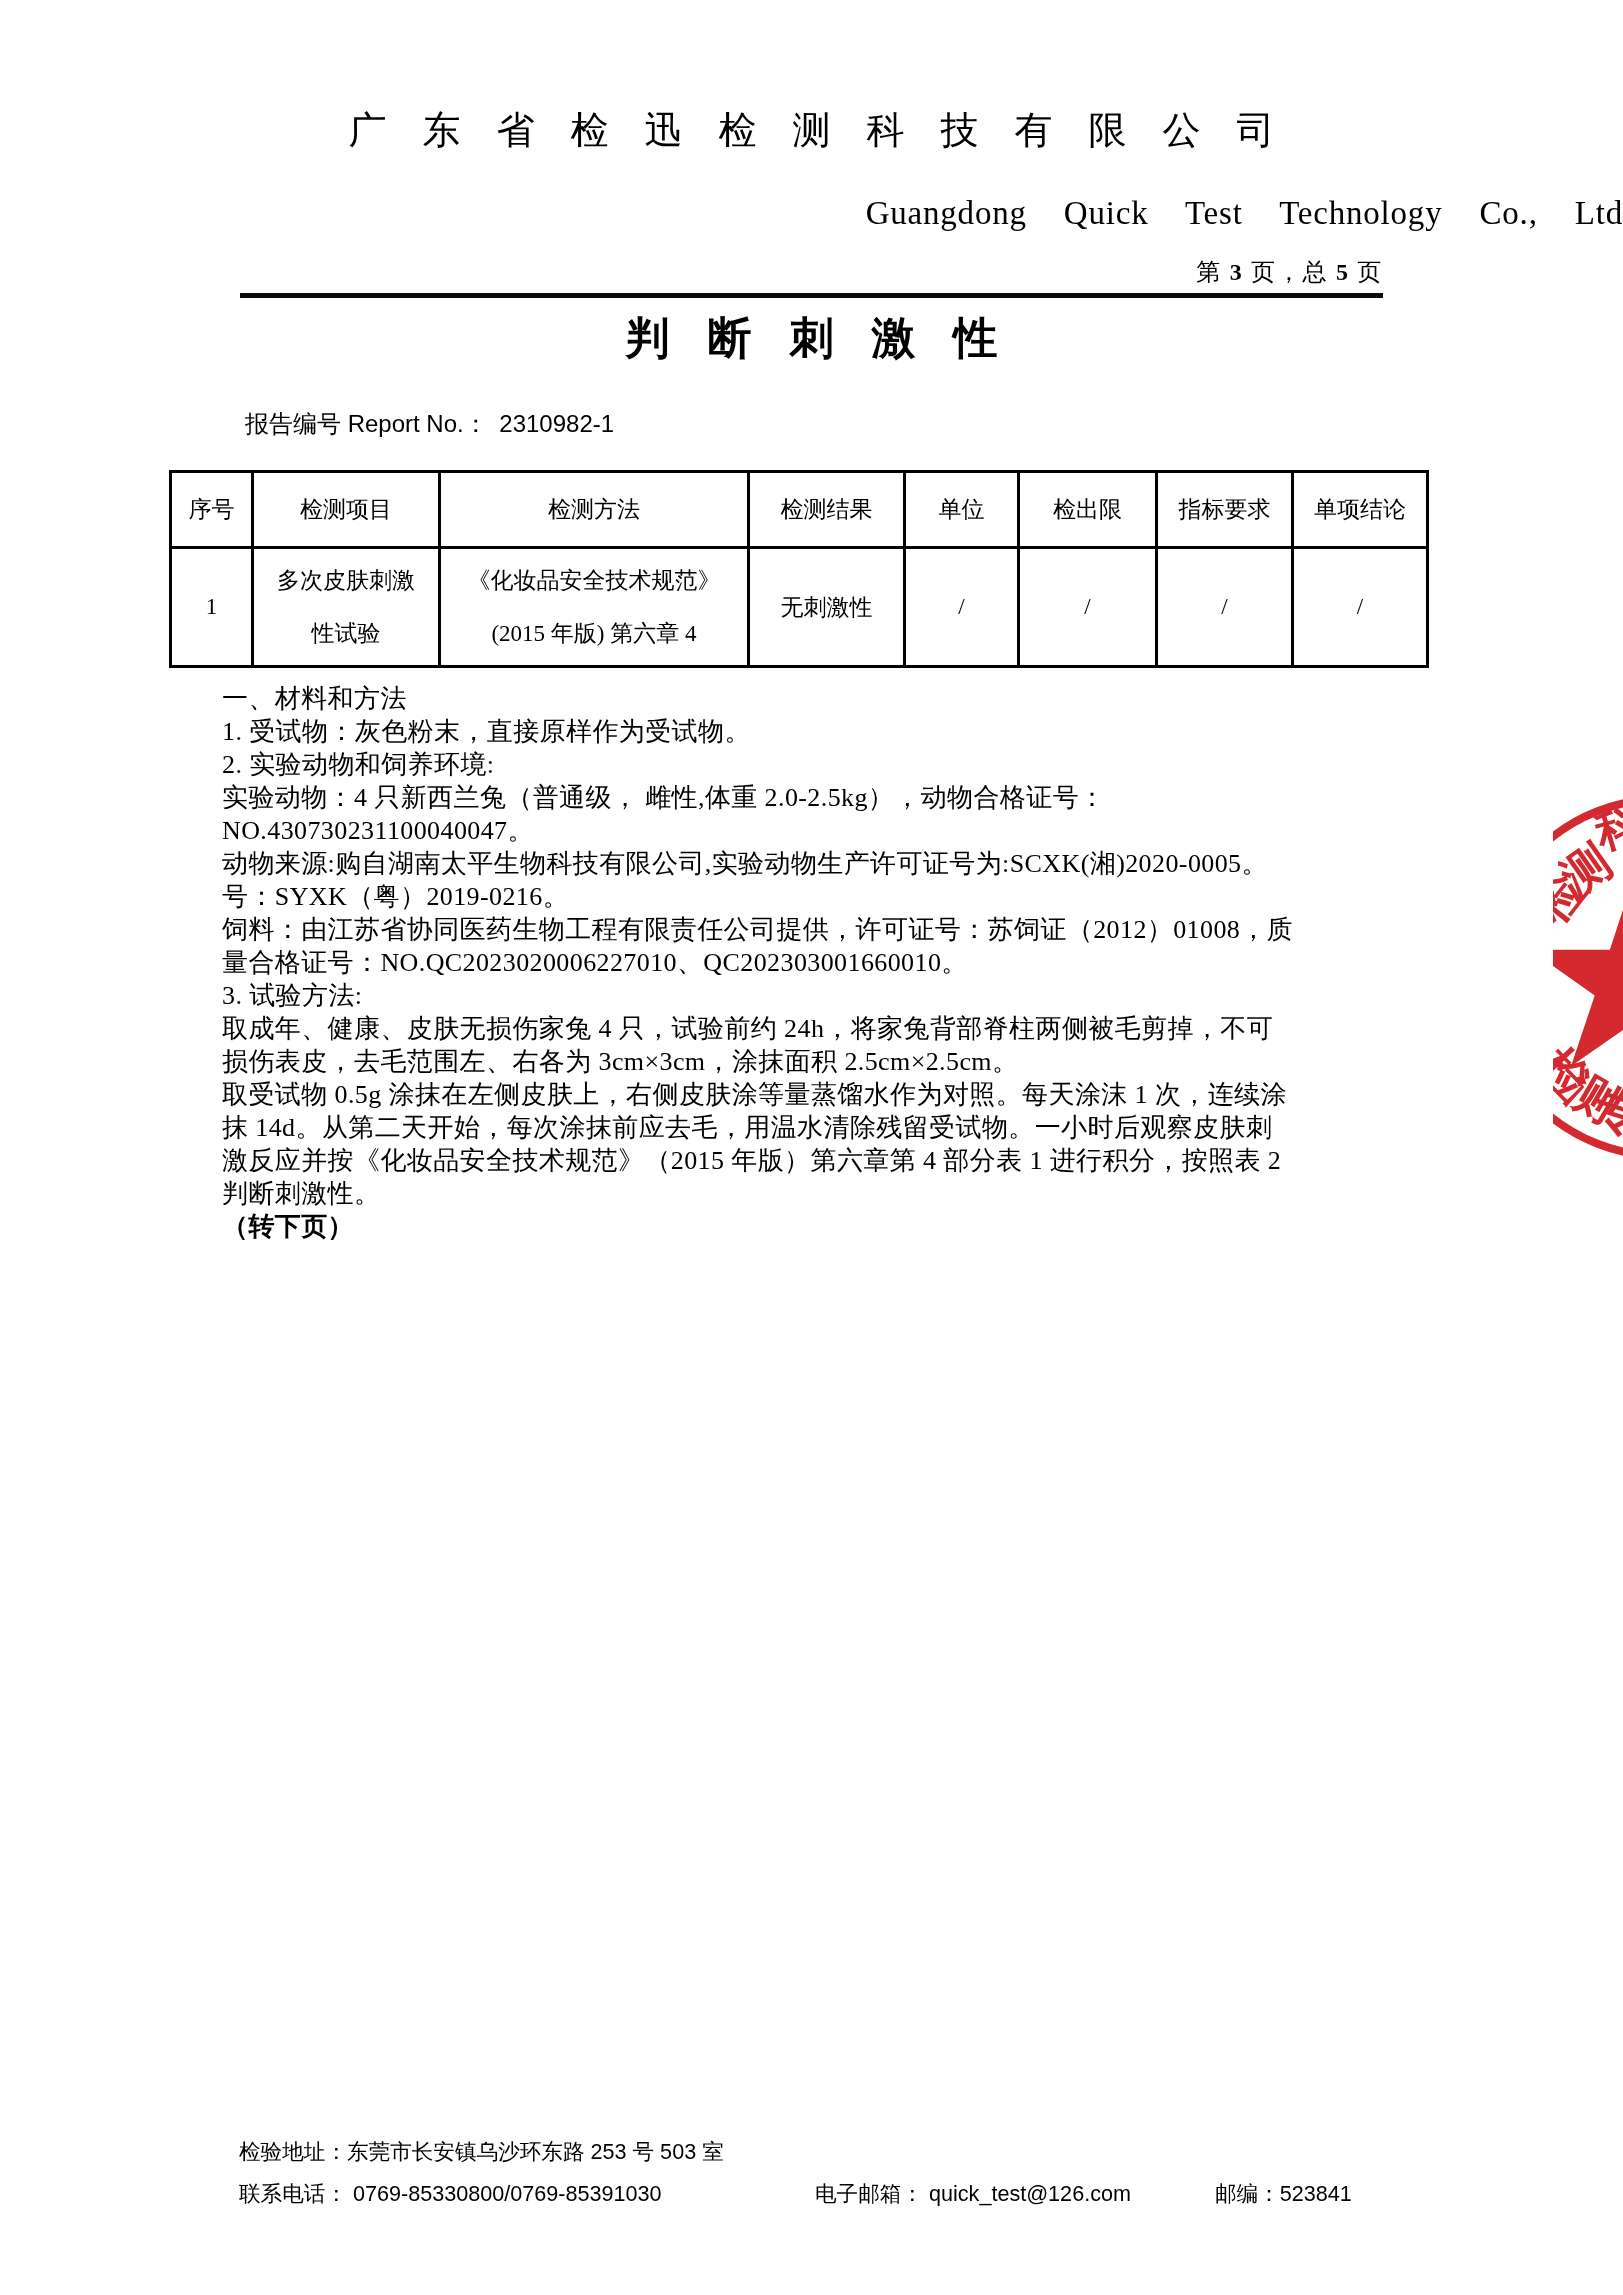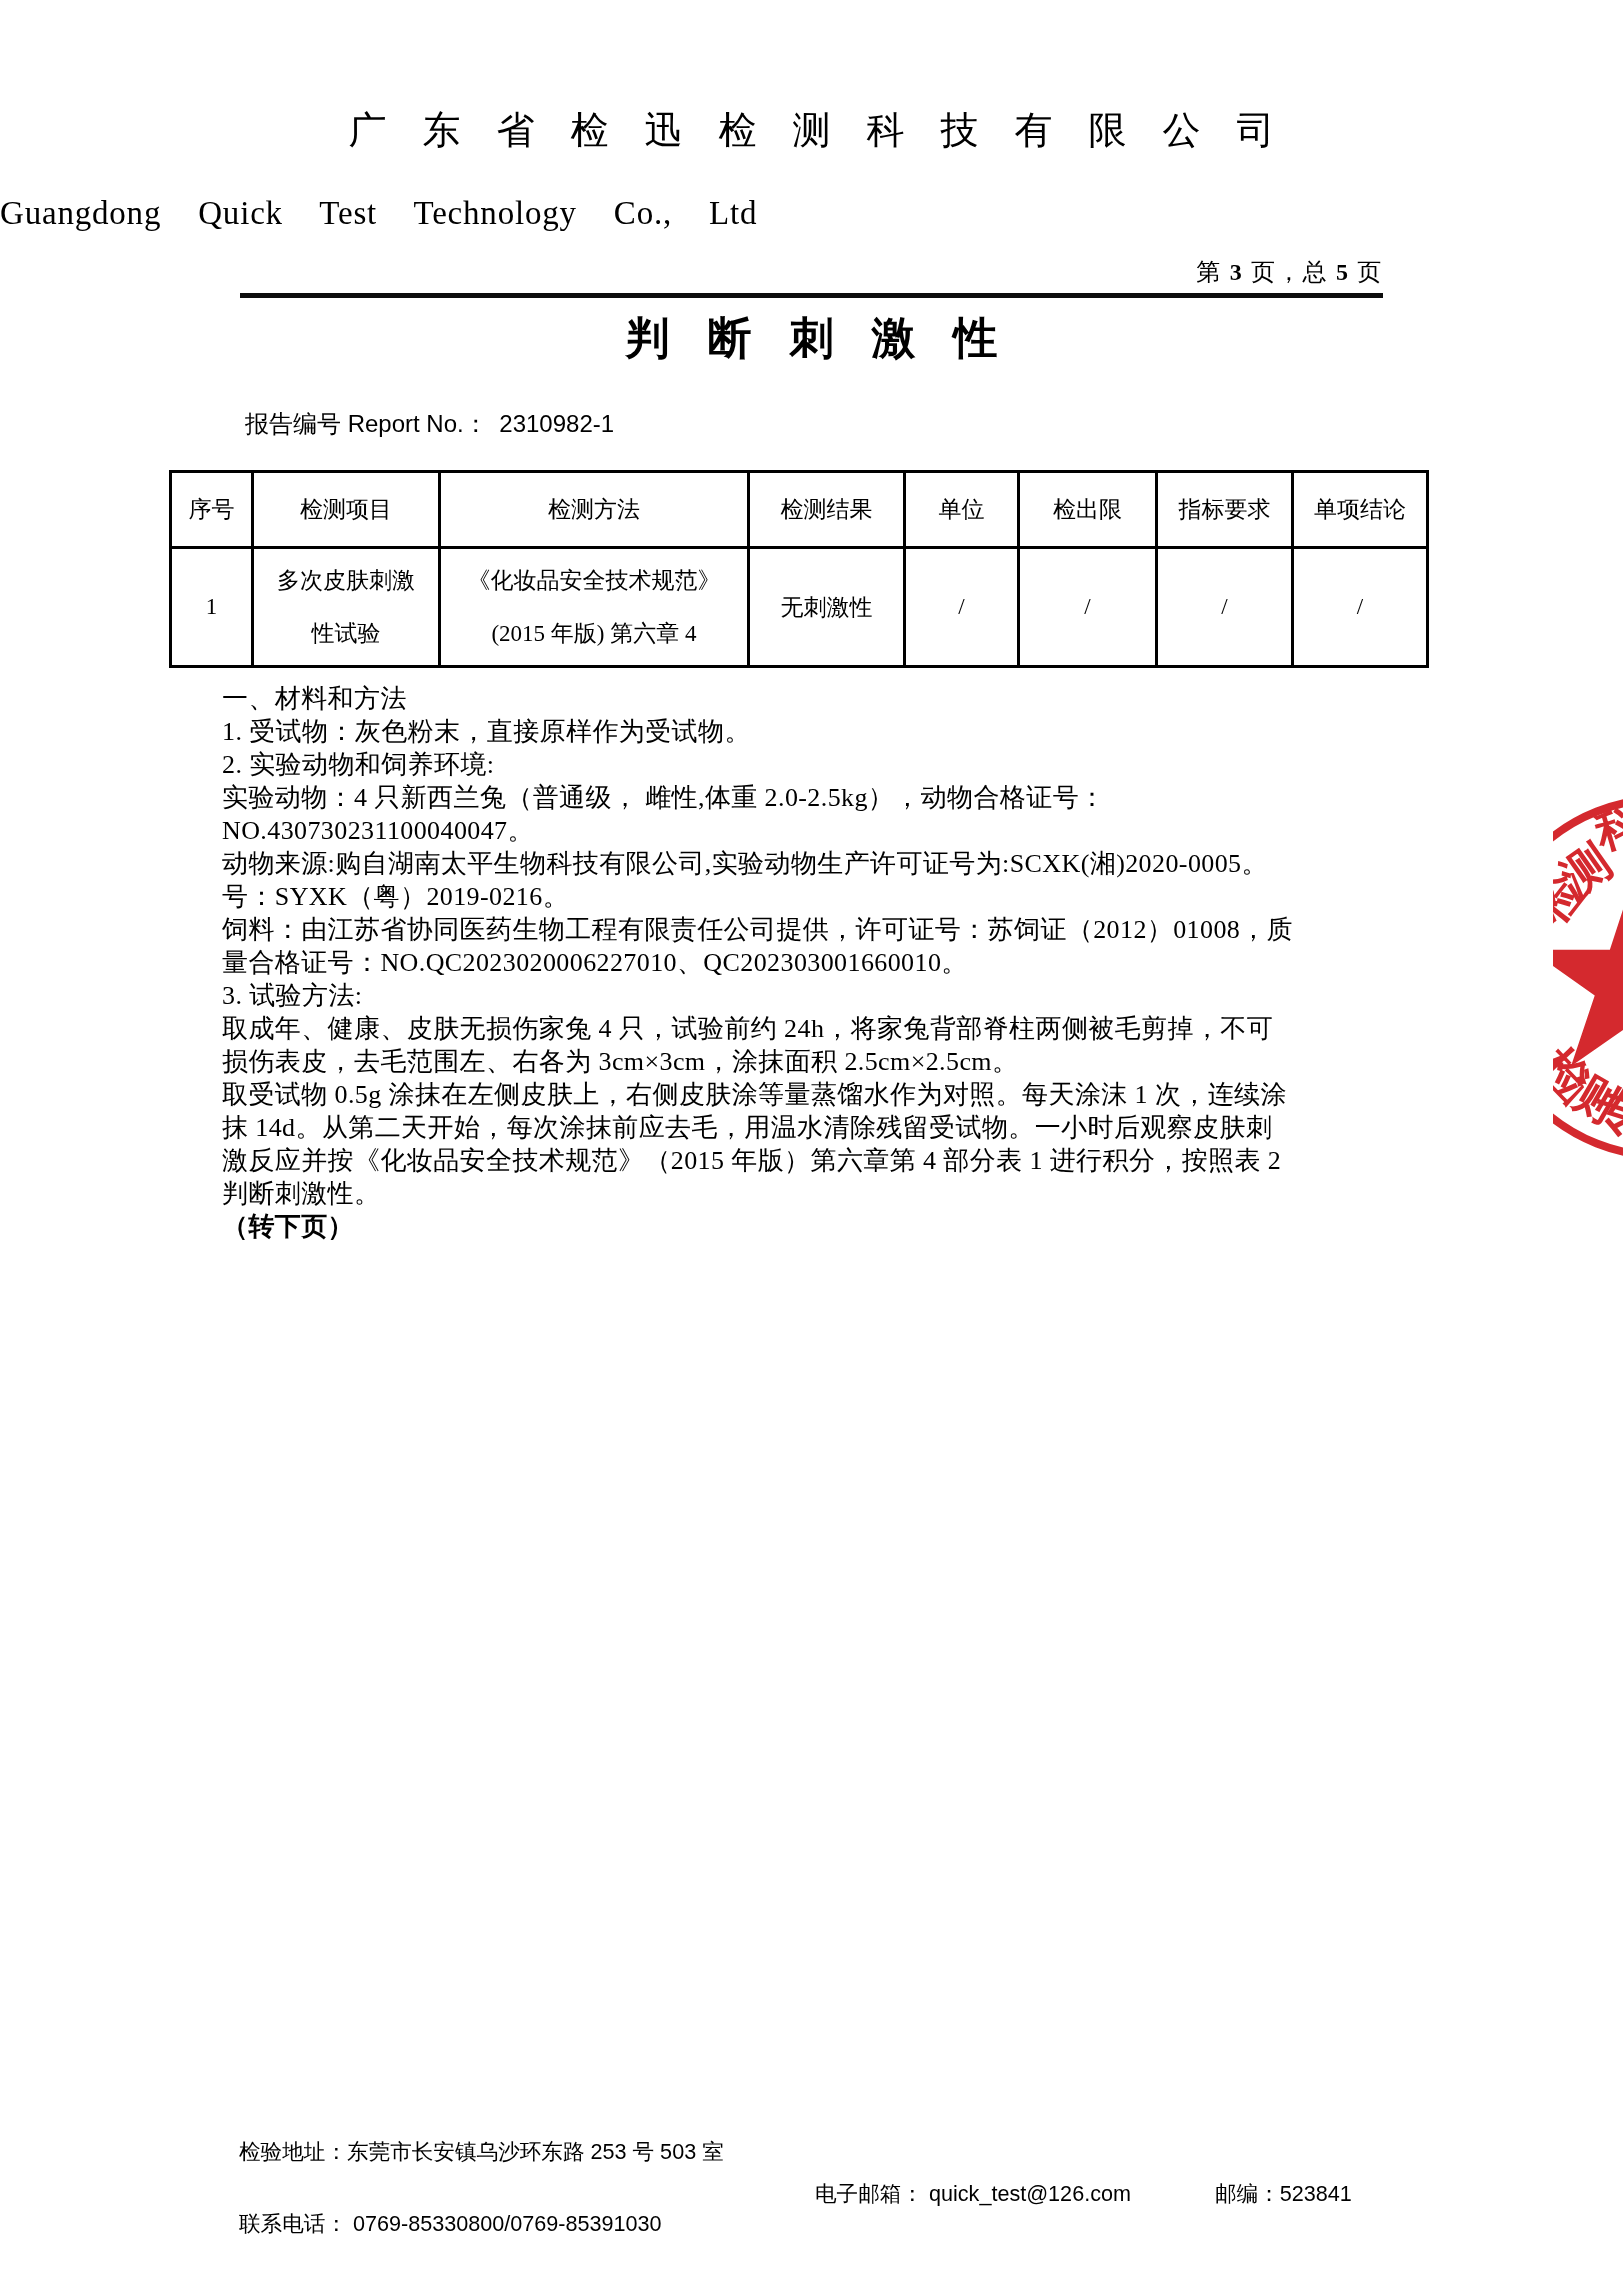--- a/index.html
+++ b/index.html
@@ -13,21 +13,21 @@
     overflow:hidden;
   }
   
   .company-cn{
     position:absolute;top:105px;left:0;width:100%;
     text-align:center;font-size:38px;letter-spacing:36px;text-indent:36px;
     white-space:nowrap;
   }
   .company-en{
     position:absolute;top:195px;left:0;width:100%;
-    text-align:left;font-size:33px;word-spacing:28px;letter-spacing:0.8px;
+    text-align:right;font-size:33px;word-spacing:28px;letter-spacing:0.8px;
     white-space:nowrap;
   }
   .page-indicator{
     position:absolute;top:256px;right:240px;
     font-size:24px;letter-spacing:1.7px;white-space:nowrap;
   }
   .page-indicator b{font-weight:bold;}
   .rule{
     position:absolute;top:293px;left:240px;width:1143px;height:5px;
     background:#0d0d0d;
@@ -70,21 +70,21 @@
   .sp-last{margin-top:17.5px;}
   .bold{font-weight:bold;}
   
   .footer{
     position:absolute;top:2137px;left:239px;width:1164px;
     font-size:21.6px;
     font-family:"Liberation Sans","DejaVu Sans",sans-serif;
   }
   .footer-line2{position:relative;margin-top:13.3px;height:28px;}
   .footer-line2 span{position:absolute;top:0;white-space:nowrap;}
-  .f-phone{left:0;margin-top:30px;}
+  .f-phone{left:0;}
   .f-email{left:576px;}
   .f-post{left:976px;}
   
   .stamp{
     position:absolute;top:795px;right:0;width:70px;height:370px;
     overflow:hidden;pointer-events:none;
   }
   .stamp-circle{
     position:absolute;left:-73px;top:0;width:349px;height:349px;
     border:8.3px solid #d4292e;border-radius:50%;

